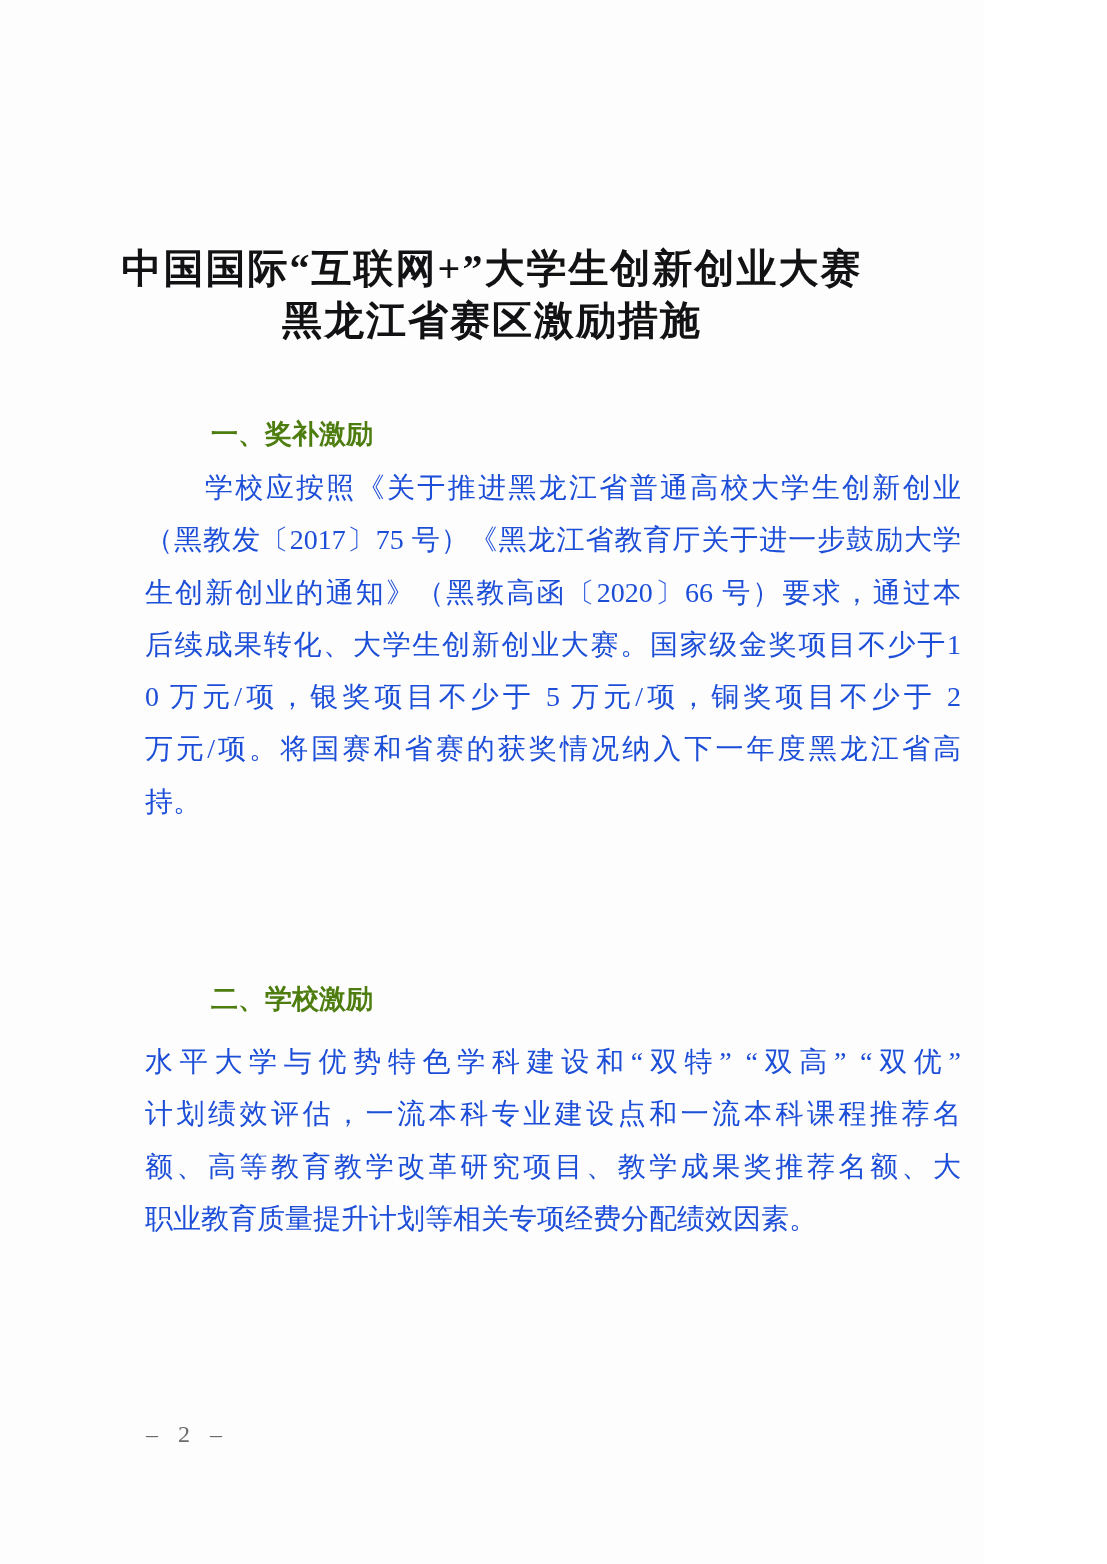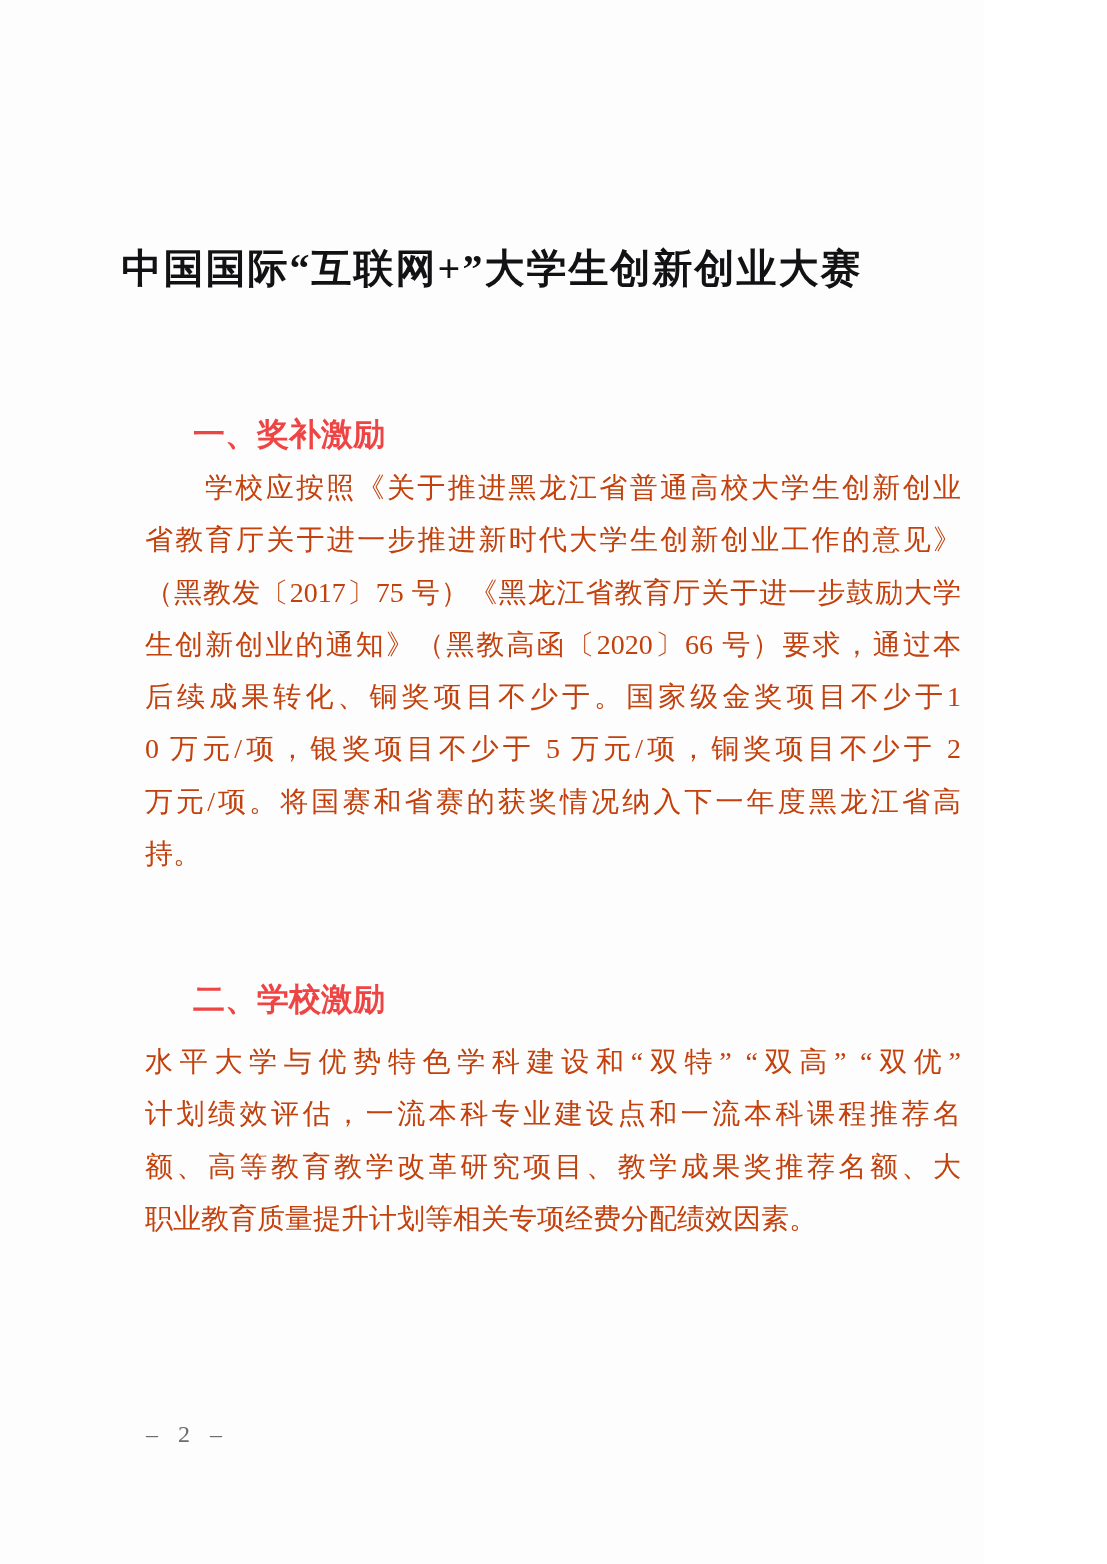--- a/index.html
+++ b/index.html
@@ -19,39 +19,39 @@
     width: 100%;
     text-align: center;
     font-weight: 700;
     font-size: 40px;
     line-height: 52px;
     letter-spacing: 2px;
     color: #121214;
   }
   .section-heading {
     position: absolute;
-    left: 131px;
+    left: 149px;
     width: 816px;
     box-sizing: border-box;
     padding-left: 62px;
     font-family: "Liberation Sans", "DejaVu Sans", sans-serif;
     font-weight: 700;
-    font-size: 32px;
+    font-size: 27px;
     line-height: 44px;
-    color: #ef4444;
+    color: #4d7c0f;
   }
   .heading-1 { top: 412px; }
   .heading-2 { top: 977px; }
   .para {
     position: absolute;
     left: 145px;
     width: 816px;
     font-size: 28px;
     line-height: 52.3px;
-    color: #c2410c;
+    color: #1d4ed8;
     font-family: Liberation Serif, serif;
   }
   .para-1 { top: 462px; }
   .para-2 { top: 1036px; }
   .line {
     text-align: justify;
     text-align-last: justify;
     text-justify: inter-character;
     overflow: hidden;
   }
@@ -66,30 +66,30 @@
     color: #6b6b6e;
   }
 </style>
 </head>
 <body>
 
 <div class="page">
 
   <div class="doc-title">
     <div>中国国际“互联网+”大学生创新创业大赛</div>
+    <div>黑龙江省赛区激励措施</div>
   </div>
 
   <div class="section-heading heading-1">一、奖补激励</div>
 
   <div class="para para-1">
     <div class="line indent">学校应按照《关于推进黑龙江省普通高校大学生创新创业</div>
-    <div class="line">省教育厅关于进一步推进新时代大学生创新创业工作的意见》</div>
     <div class="line">（黑教发〔2017〕75 号）《黑龙江省教育厅关于进一步鼓励大学</div>
     <div class="line">生创新创业的通知》（黑教高函〔2020〕66 号）要求，通过本</div>
-    <div class="line">后续成果转化、铜奖项目不少于。国家级金奖项目不少于1</div>
+    <div class="line">后续成果转化、大学生创新创业大赛。国家级金奖项目不少于1</div>
     <div class="line">0 万元/项，银奖项目不少于 5 万元/项，铜奖项目不少于 2</div>
     <div class="line">万元/项。将国赛和省赛的获奖情况纳入下一年度黑龙江省高</div>
     <div class="line short">持。</div>
   </div>
 
   <div class="section-heading heading-2">二、学校激励</div>
 
   <div class="para para-2">
     <div class="line">水平大学与优势特色学科建设和“双特” “双高” “双优”</div>
     <div class="line">计划绩效评估，一流本科专业建设点和一流本科课程推荐名</div>

